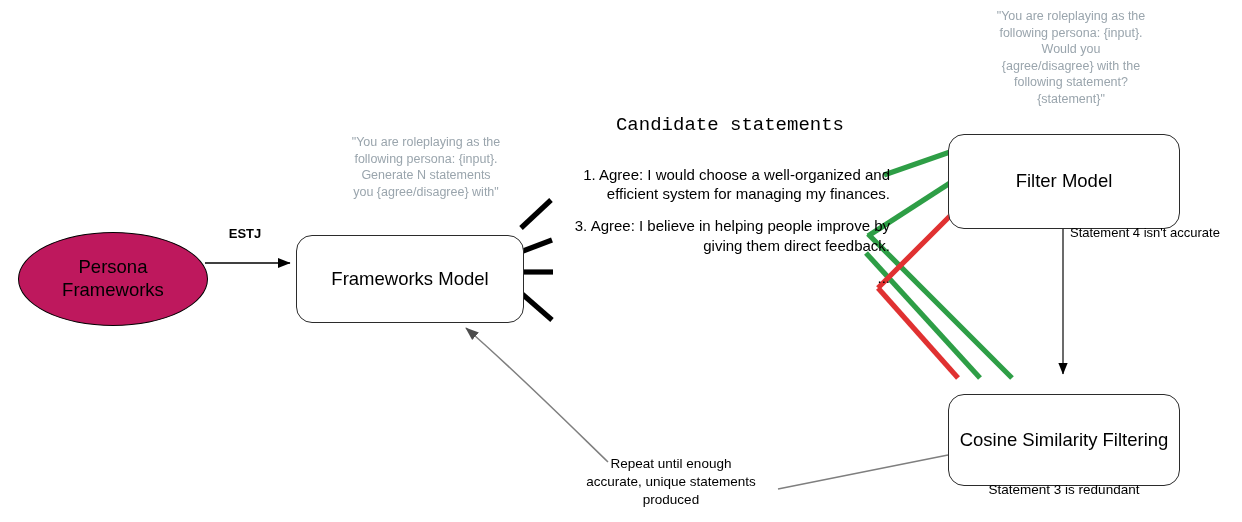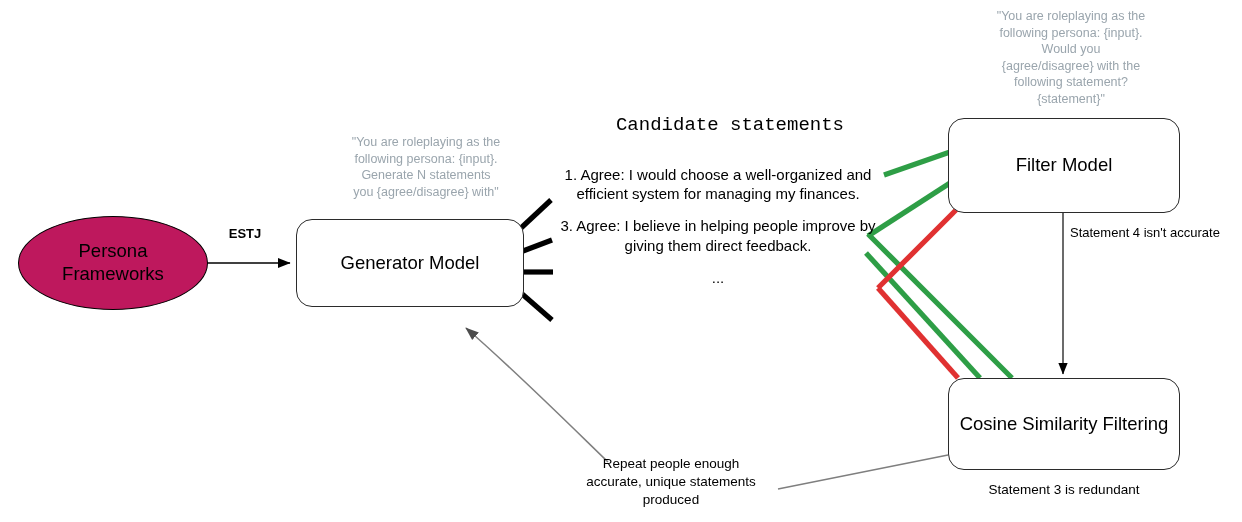--- a/index.html
+++ b/index.html
@@ -27,20 +27,21 @@
     height: 522px;
     pointer-events: none;
   }
   .node {
     position: absolute;
     box-sizing: border-box;
     display: flex;
     align-items: center;
     justify-content: center;
     text-align: center;
+    margin-top: 16px;
   }
   .rbox {
     border: 1.4px solid #2b2b2b;
     border-radius: 16px;
     background: #ffffff;
   }
   .ellipse {
     border: 1.6px solid #000000;
     border-radius: 50%;
     background: #be185d;
@@ -84,21 +85,21 @@
   #statements {
     position: absolute;
     left: 546px;
     top: 165px;
     width: 344px;
   }
   .stmt {
     font-size: 15px;
     line-height: 1.28;
     color: #000000;
-    text-align: center;
+    text-align: right;
     margin-bottom: 13px;
   }
   .stmt.ellipsis {
     margin-top: 2px;
     margin-bottom: 0;
   }
 </style>
 </head>
 <body>
 
@@ -144,21 +145,21 @@
 
     <path d="M608,462 C585,440 520,375 466,328" stroke="#7f7f7f" stroke-width="1.5" fill="none" marker-end="url(#arrowGray)"></path>
   </svg>
 
   <div class="node ellipse" style="left:18px; top:216px; width:190px; height:94px;">
     <span class="node-label">Persona
 Frameworks</span>
   </div>
 
   <div class="node rbox" style="left:296px; top:219px; width:228px; height:88px;">
-    <span class="node-label">Generator Model</span>
+    <span class="node-label">Frameworks Model</span>
   </div>
 
   <div class="node rbox" style="left:948px; top:118px; width:232px; height:95px;">
     <span class="node-label">Filter Model</span>
   </div>
 
   <div class="node rbox" style="left:948px; top:378px; width:232px; height:92px;">
     <span class="node-label">Cosine Similarity Filtering</span>
   </div>
 
@@ -173,21 +174,21 @@
 {agree/disagree} with the
 following statement?
 {statement}"</div>
 
   <div class="edge-label" style="left:200px; top:226px; width:90px;font-weight:bold;">ESTJ</div>
 
   <div class="edge-label" style="left:1070px; top:225px; width:180px; text-align:left;">Statement 4 isn't accurate</div>
 
   <div class="caption" style="left:944px; top:481px; width:240px;">Statement 3 is redundant</div>
 
-  <div class="caption" style="left:556px; top:455px; width:230px; white-space:pre-line;">Repeat people enough
+  <div class="caption" style="left:556px; top:455px; width:230px; white-space:pre-line;">Repeat until enough
 accurate, unique statements
 produced</div>
 
   <div id="statements-title">Candidate statements</div>
 
   <div id="statements">
     <div class="stmt">1. Agree: I would choose a well-organized and efficient system for managing my finances.</div>
     <div class="stmt">3. Agree: I believe in helping people improve by giving them direct feedback.</div>
     <div class="stmt ellipsis">...</div>
   </div>

